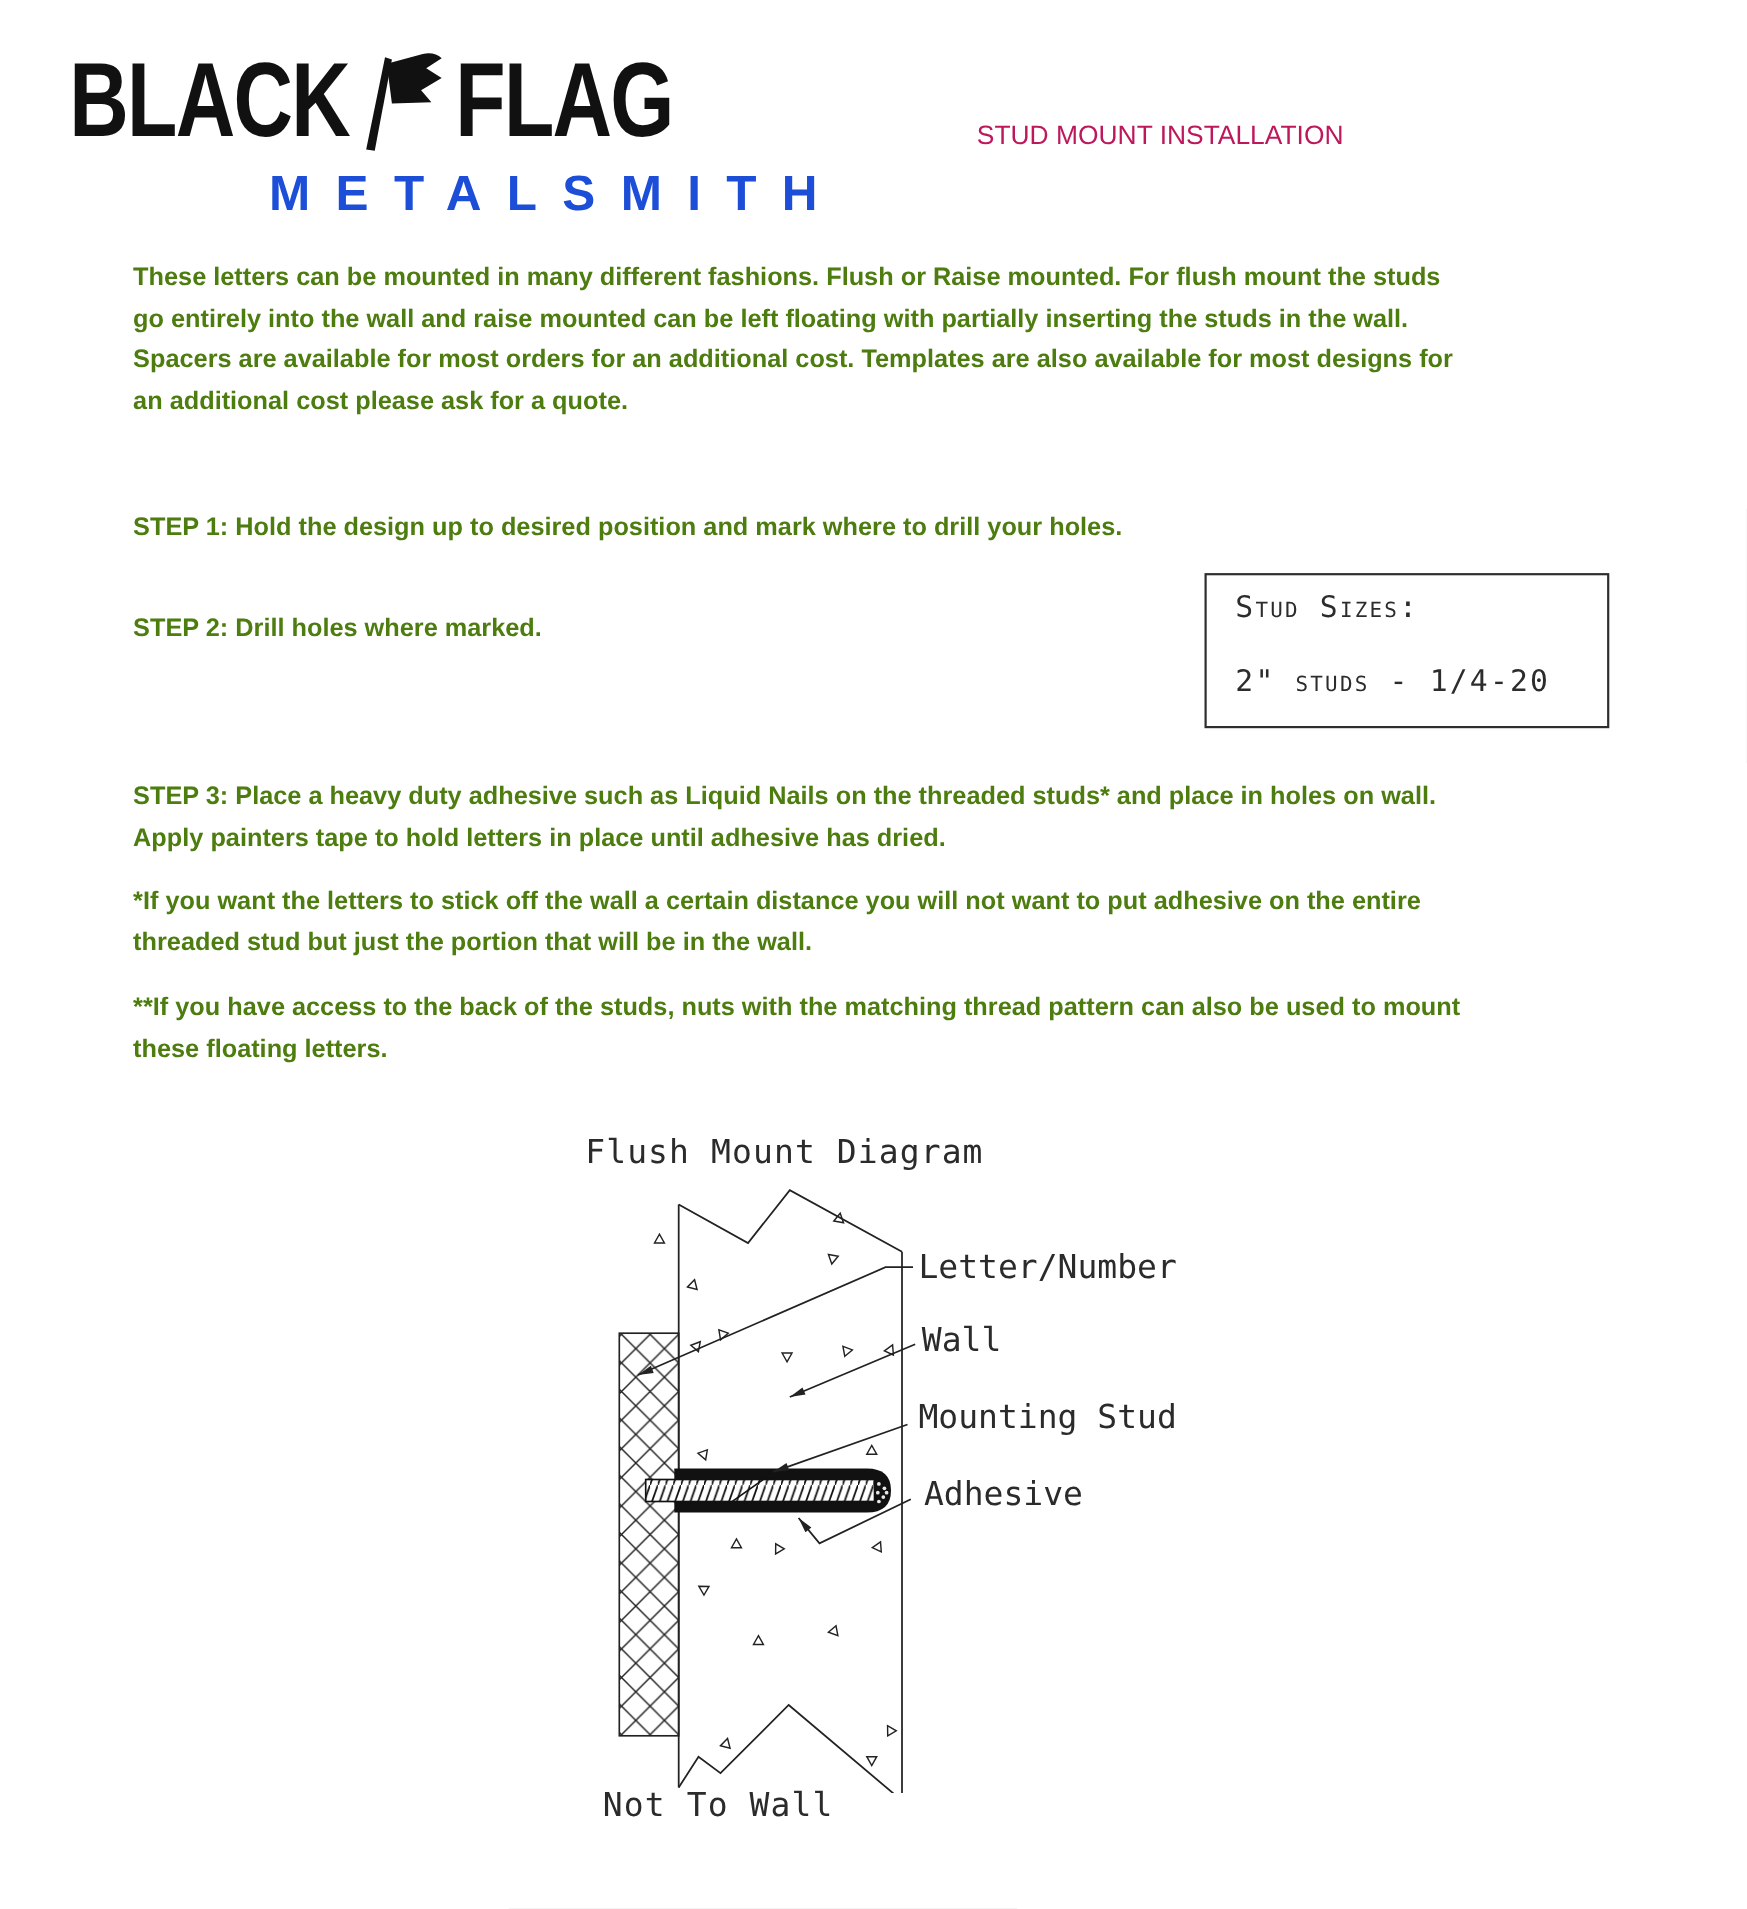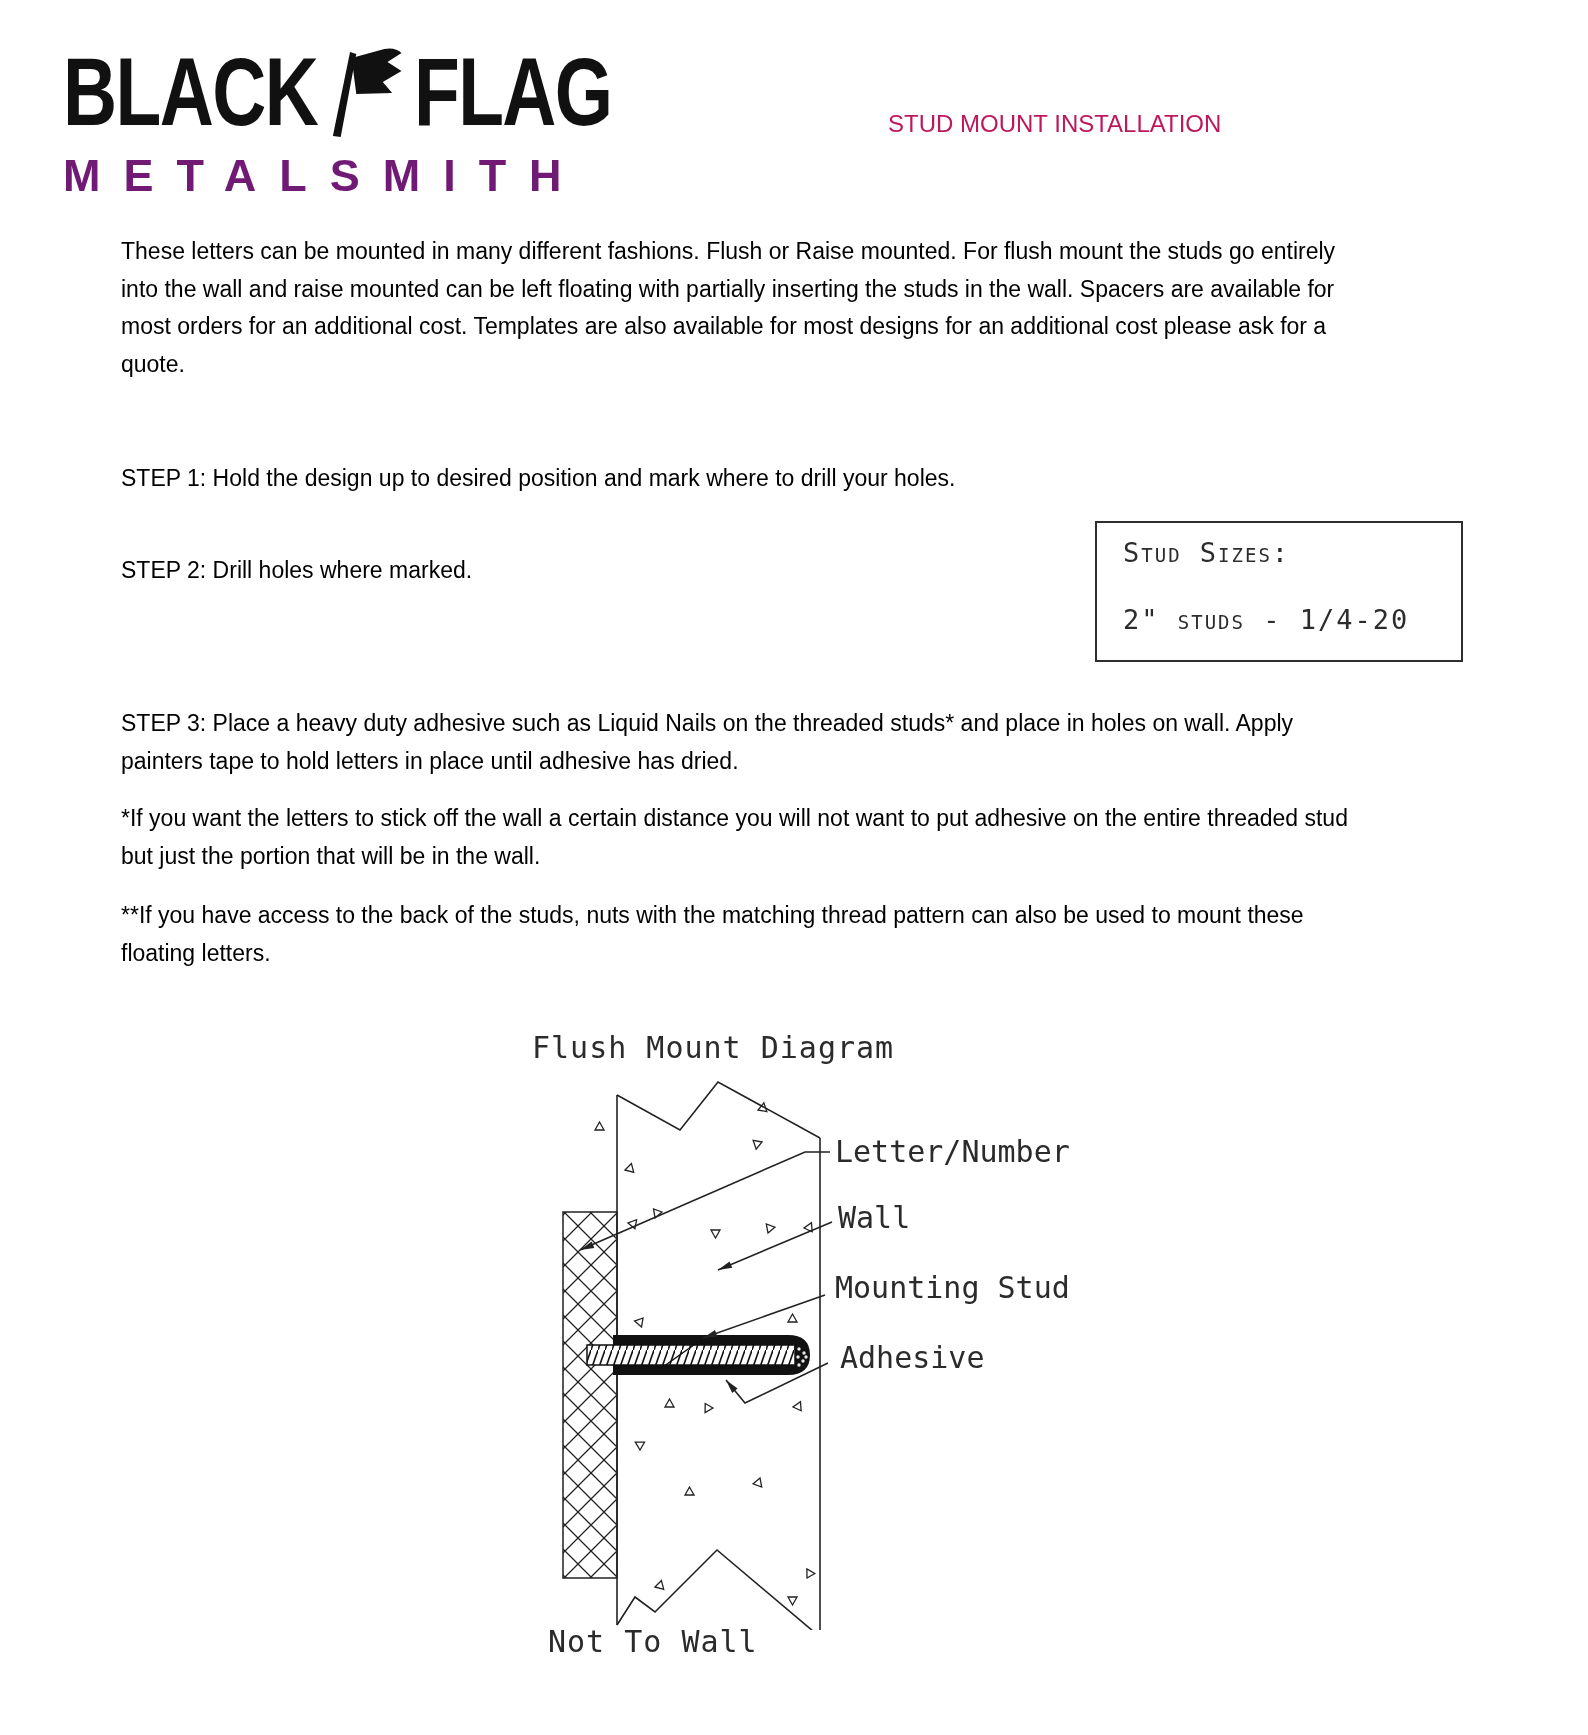--- a/index.html
+++ b/index.html
@@ -19,27 +19,27 @@
     display:flex;align-items:center;gap:10px;
     font-weight:bold;font-size:96px;line-height:0.95;
     letter-spacing:-2px;color:#111;
     transform:scaleX(0.78);transform-origin:left center;
     white-space:nowrap;
   }
   .logo-flag{width:104px;height:92px;flex:0 0 auto;}
   .logo-row2{
     margin-top:12px;
     font-weight:bold;font-size:45px;letter-spacing:23px;
-    color:#701a75;white-space:nowrap;
+    color:#1d4ed8;white-space:nowrap;text-align:right;
   }
   .doc-title{font-weight:normal;font-size:24px;color:#be185d;white-space:nowrap;}
 
   
   .body-text{
-    font-weight:normal;font-size:23px;line-height:37.5px;color:#000000;
+    font-weight:bold;font-size:23px;line-height:37.5px;color:#4d7c0f;
   }
 
   
   .stud-box{
     width:368px;height:141px;box-sizing:border-box;
     border:2px solid #2e2e2e;background:#fff;
     padding:16px 0 0 26px;
     font-family:"DejaVu Sans Mono",monospace;
     font-variant:small-caps;
     font-size:27px;letter-spacing:2px;color:#2c2c2c;

